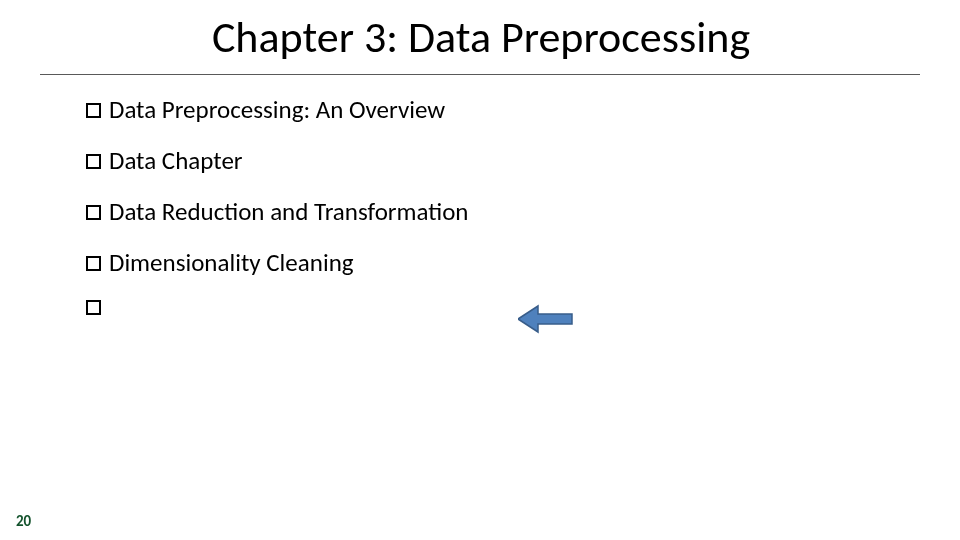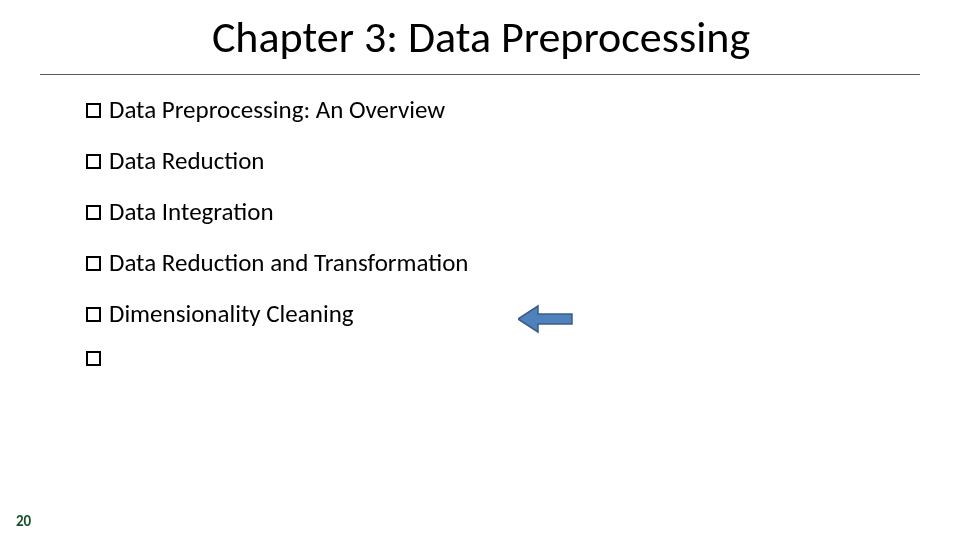--- a/index.html
+++ b/index.html
@@ -21,25 +21,21 @@
   <div class="title">Chapter 3: Data Preprocessing</div>
   <div class="title-rule"></div>
 
   <div class="bullets">
     <div class="bullet-item">
       <span class="bullet-icon"></span>
       <span>Data Preprocessing: An Overview</span>
     </div>
     <div class="bullet-item">
       <span class="bullet-icon"></span>
-      <span>Data Reduction</span>
-    </div>
-    <div class="bullet-item">
-      <span class="bullet-icon"></span>
-      <span>Data Integration</span>
+      <span>Data Chapter</span>
     </div>
     <div class="bullet-item">
       <span class="bullet-icon"></span>
       <span>Data Reduction and Transformation</span>
     </div>
     <div class="bullet-item">
       <span class="bullet-icon"></span>
       <span>Dimensionality Cleaning</span>
     </div>
     <div class="bullet-item">

